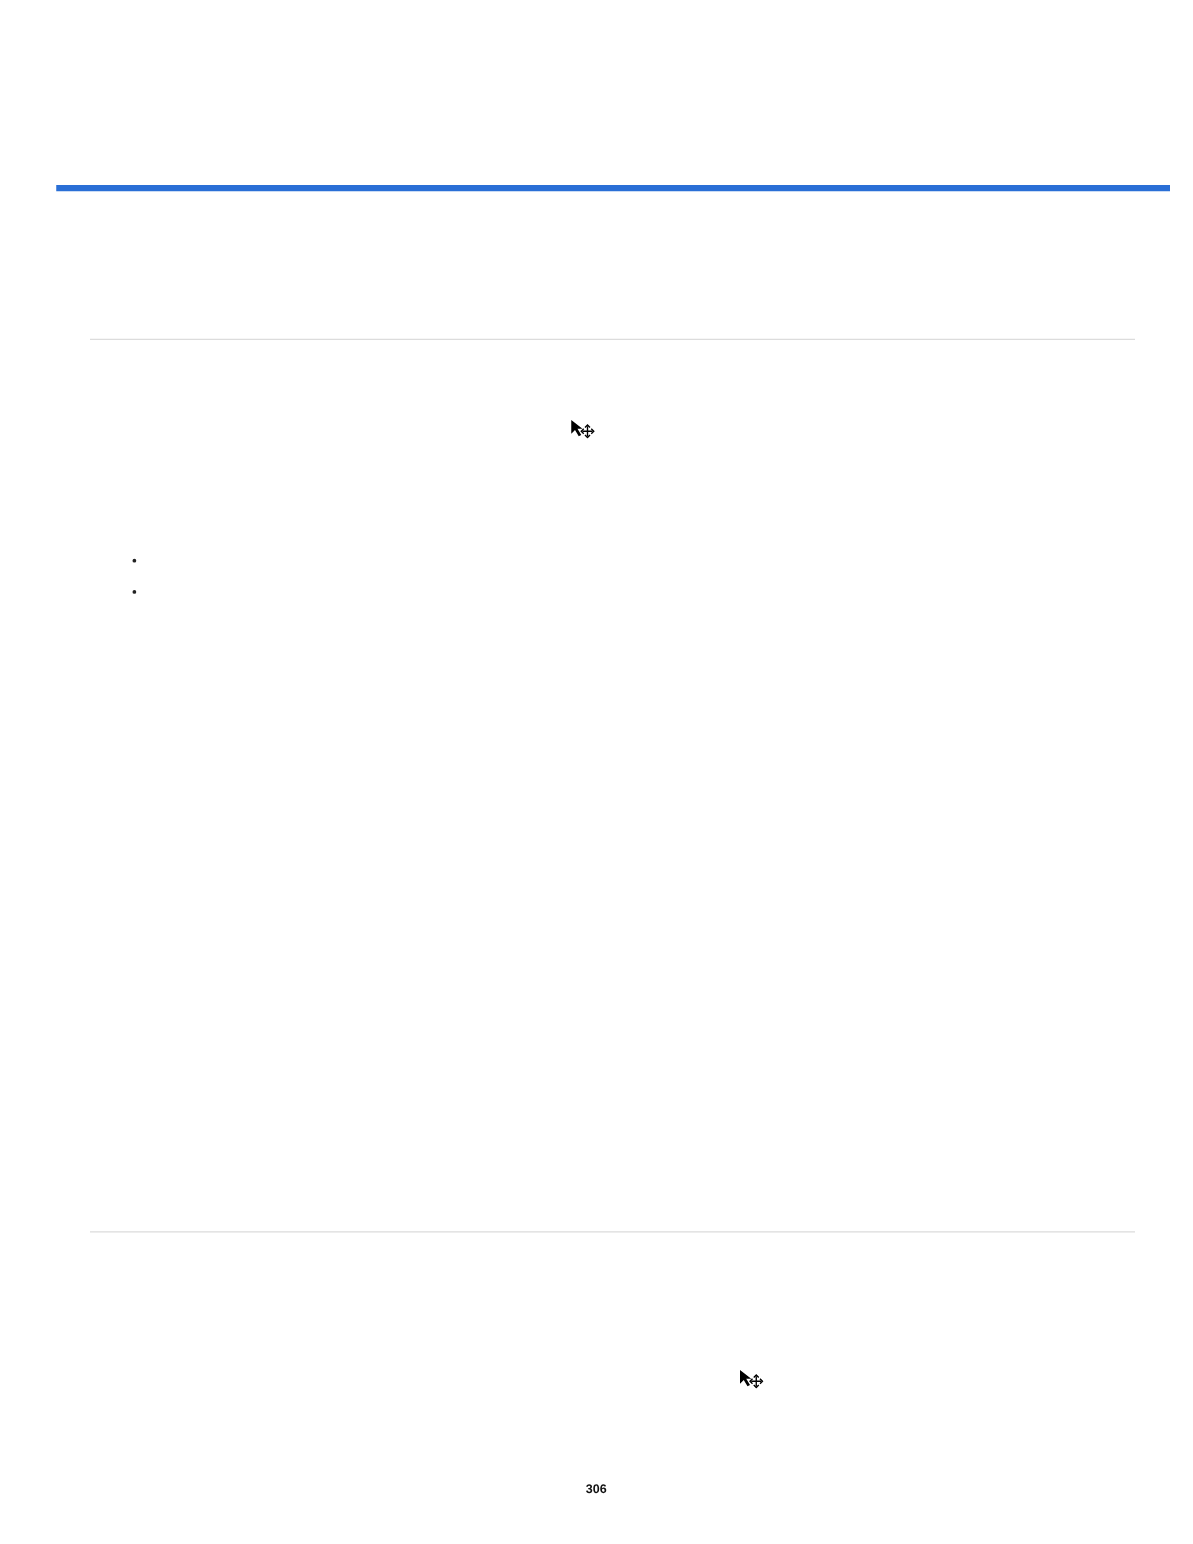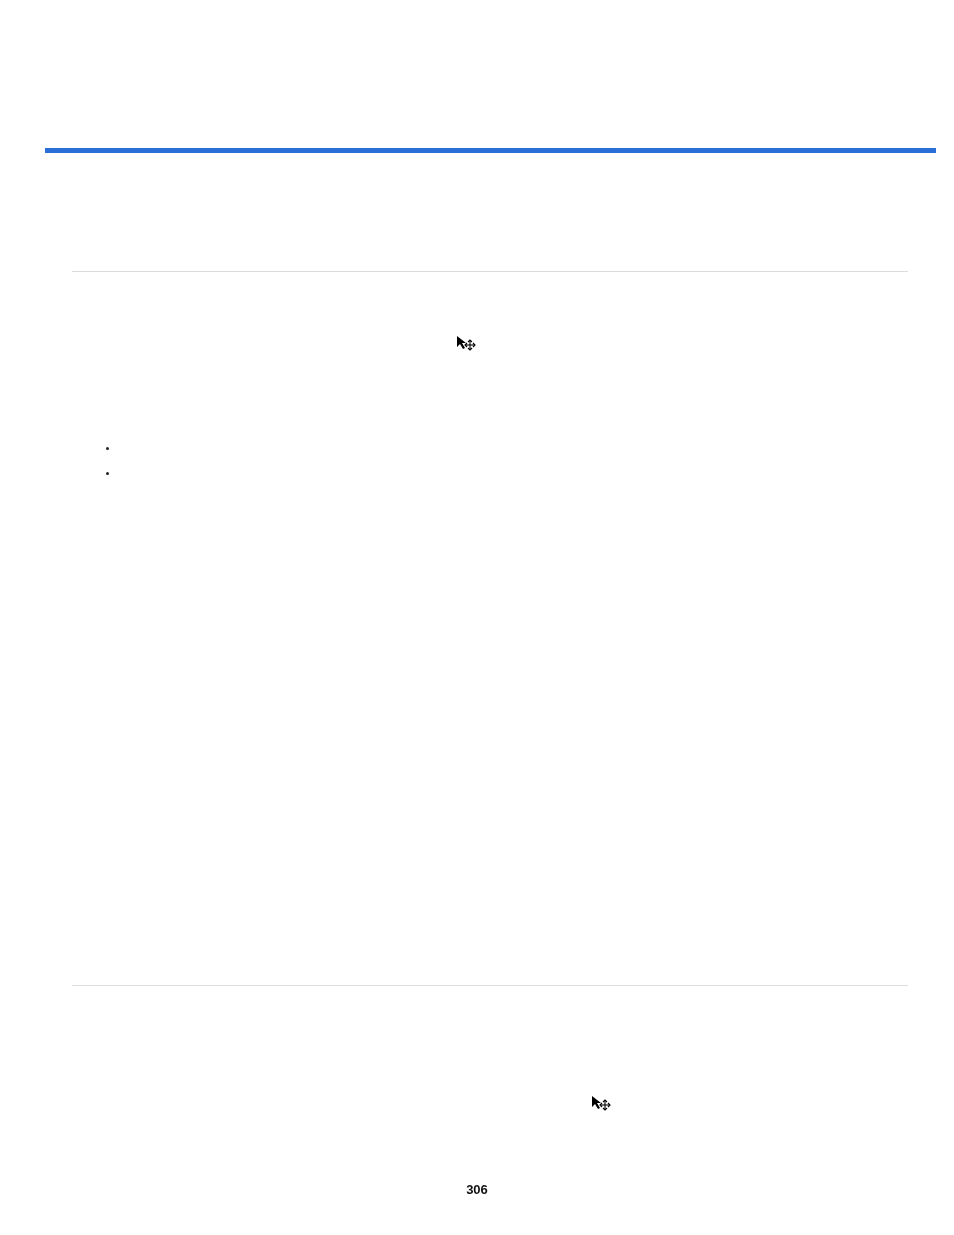--- a/index.html
+++ b/index.html
@@ -52,21 +52,21 @@
   }
   .bullet.b1{ top:447px; }
   .bullet.b2{ top:472px; }
   .page-number{
     position:absolute;
     bottom:38px;
     left:0;
     right:0;
     text-align:center;
     font-weight:700;
-    font-size:13px;
+    font-size:10px;
     color:#111;
   }
 </style>
 </head>
 <body>
 
 <div class="page">
 
   <div class="chapter-rule"></div>
 

